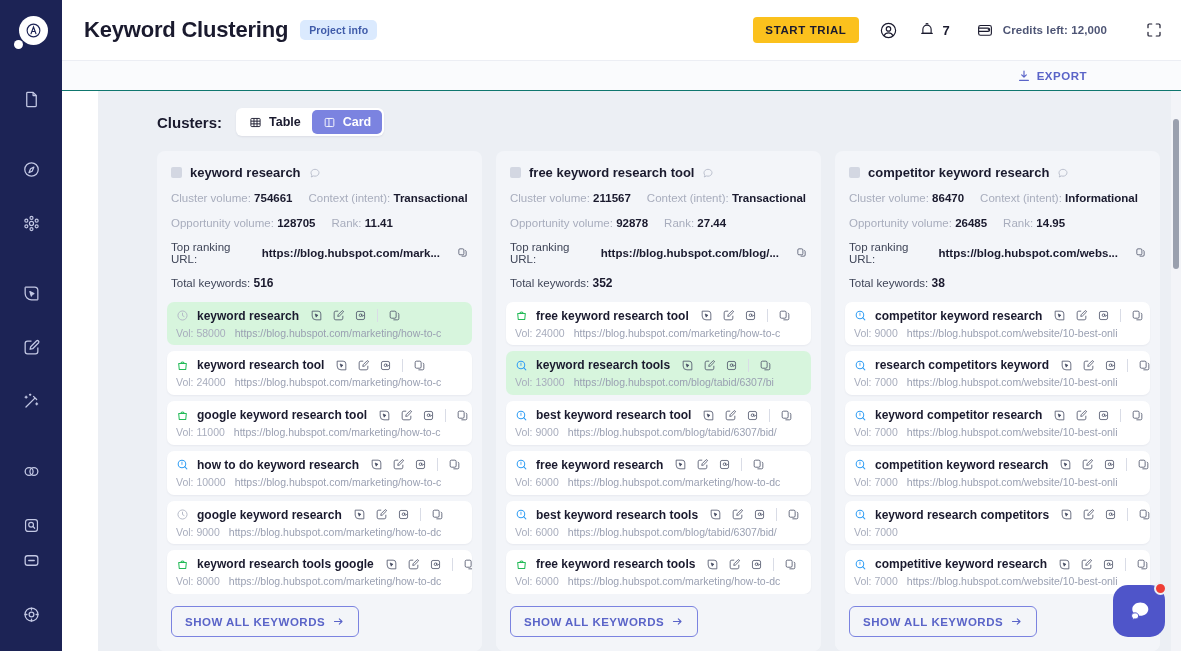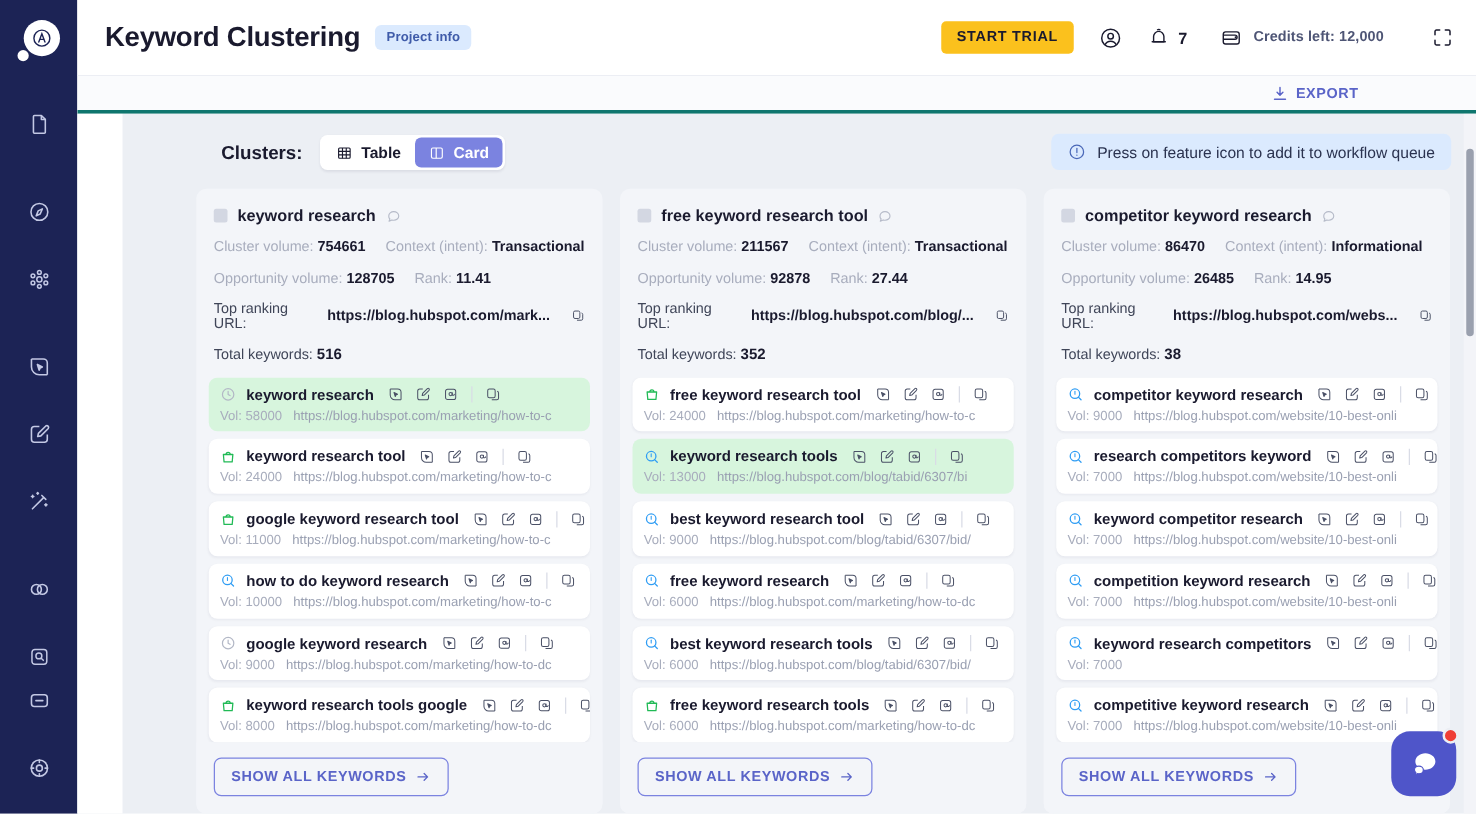--- a/index.html
+++ b/index.html
@@ -76,42 +76,42 @@
   .bell-count { font-size: 13px; font-weight: bold; color: #1a1a2e; margin-left: 7px; }
   #credits-group { margin-left: 26px; display: flex; align-items: center; }
   #credits-text { font-size: 11.5px; color: #4e5575; font-weight: bold; margin-left: 9px; letter-spacing: .1px; }
   #fullscreen-btn { margin-left: 38px; color: #1a1a2e; display: flex; }
 
   
   #export-bar {
     height: 30px; flex: 0 0 30px;
     display: flex; align-items: center; justify-content: flex-end;
     padding-right: 94px;
-    border-bottom: 3px solid #0f766e;
+    border-bottom: 1px solid #0f766e;
     background: #fafbfd;
   }
   #export-btn {
     display: flex; align-items: center; gap: 6px;
     color: #5a64c8; font-size: 11.5px; font-weight: bold; letter-spacing: .5px;
     cursor: pointer;
   }
 
   
   #content {
     flex: 1 1 auto; position: relative; overflow: hidden;
     background: #eceff4;
   }
   #white-strip {
     position: absolute; left: 0; top: 0; width: 36px; height: 100%;
     background: #ffffff;
   }
 
   #toolbar-row {
     position: absolute; left: 95px; top: 16px; right: 20px;
-    display: flex; align-items: center; height: 30px; margin-left: 20px;
+    display: flex; align-items: center; height: 30px;
   }
   #clusters-label {
     font-size: 15px; font-weight: bold; color: #1a1a2e; margin-right: 14px;
   }
   #viewtoggle {
     display: flex; background: #ffffff; border-radius: 6px; padding: 2px;
     box-shadow: 0 1px 2px rgba(20,25,60,.08);
   }
   .vt-btn {
     display: flex; align-items: flex-end; gap: 7px;
@@ -400,30 +400,20 @@
             <svg width="13" height="13" viewBox="0 0 24 24" fill="none" stroke="currentColor" stroke-width="1.7">
               <rect x="4" y="4.5" width="16" height="15" rx="2"></rect>
                 <path d="M11 4.5v15"></path>
             </svg>
           </span>
           <span>Card</span>
         </button>
       </div>
     </div>
 
-    <div id="hint-banner">
-      <span style="display:flex;color:#4a68b8">
-        <svg width="15" height="15" viewBox="0 0 24 24" fill="none" stroke="currentColor" stroke-width="1.6" stroke-linecap="round">
-          <circle cx="12" cy="12" r="8.6"></circle>
-            <path d="M12 7.6v5.2"></path>
-            <circle cx="12" cy="16.2" r=".9" fill="currentColor" stroke="none"></circle>
-        </svg>
-      </span>
-      <span>Press on feature icon to add it to workflow queue</span>
-    </div>
 
     <div id="card-grid">
         <div class="cluster-card">
           <div class="card-head">  
             <div class="ch-title-row">    
               <span class="ch-checkbox"></span>    
               <span class="ch-title">keyword research</span>    
               <span class="ch-bubble">
                 <svg width="12" height="12" viewBox="0 0 24 24" fill="none" stroke="currentColor" stroke-width="1.8" stroke-linejoin="round">
                   <path d="M20 11.5c0 3.8-3.6 6.9-8 6.9-1 0-2-.2-2.9-.5L4.5 20l1.3-3.6A6.6 6.6 0 0 1 4 11.5C4 7.7 7.6 4.6 12 4.6s8 3.1 8 6.9z"></path>

